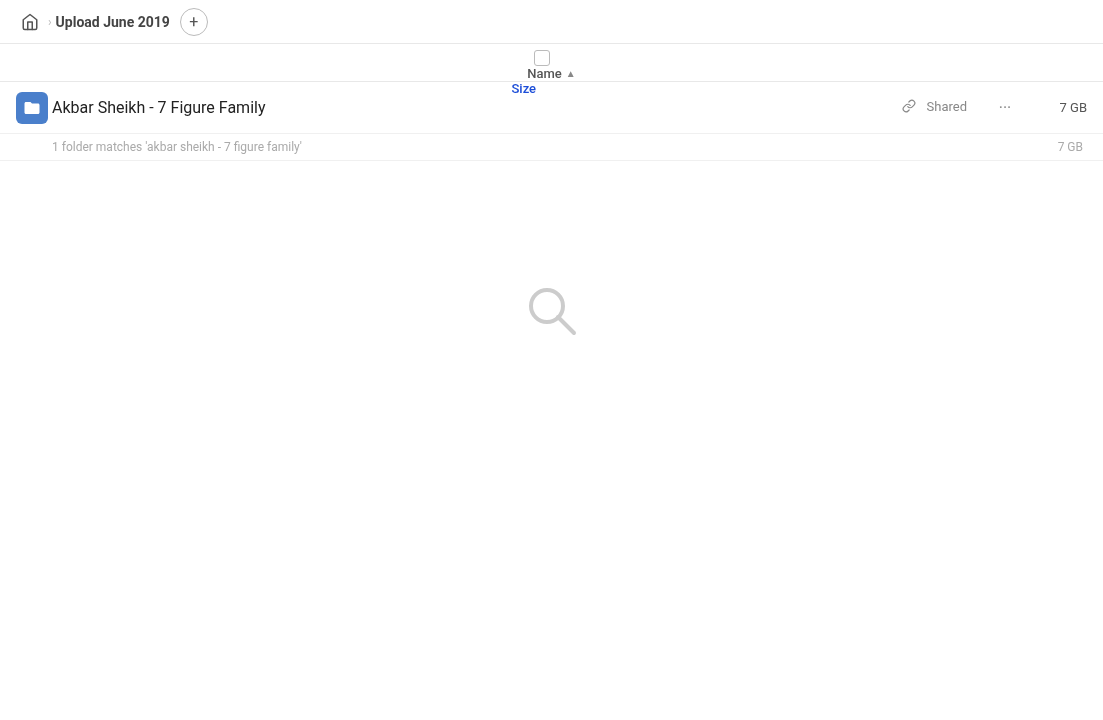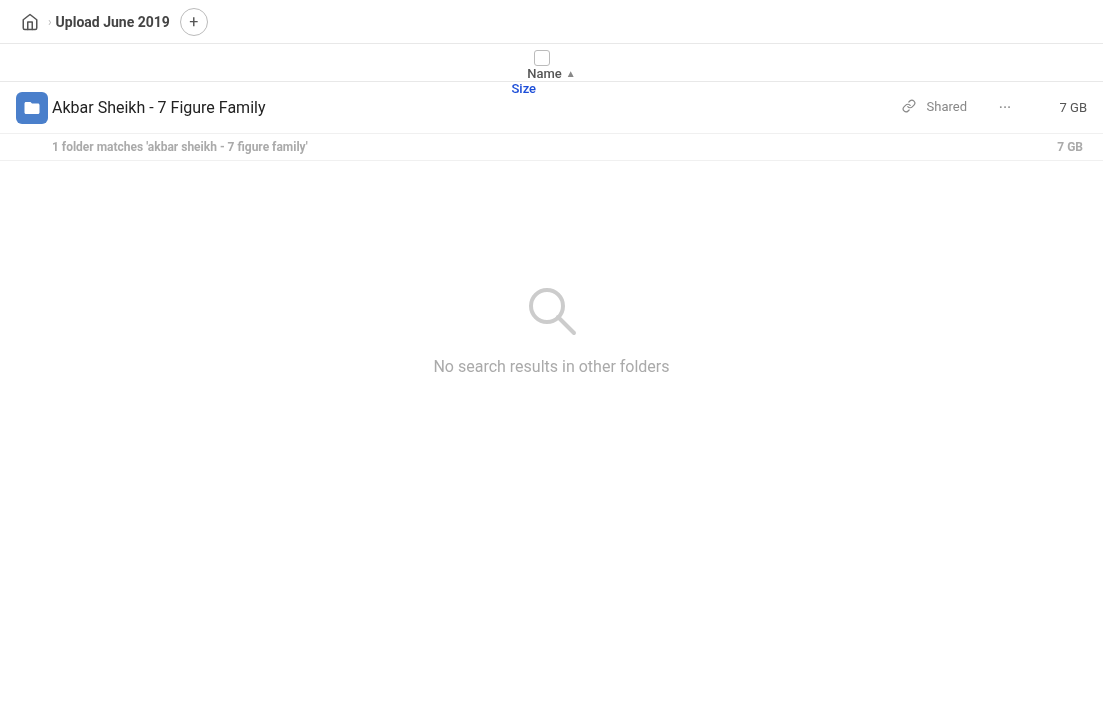--- a/index.html
+++ b/index.html
@@ -185,21 +185,20 @@
 
     
     .match-row {
       padding: 6px 16px 6px 52px;
       font-size: 12px;
       color: #aaa;
       display: flex;
       justify-content: space-between;
       align-items: center;
       border-bottom: 1px solid #f0f0f0;
-      font-weight: bold;
     }
 
     .match-size {
       font-size: 12px;
       color: #aaa;
       margin-right: 4px;
     }
 
     
     .no-results {
@@ -274,14 +273,13 @@
 <div class="match-row">
   <span>1 folder matches 'akbar sheikh - 7 figure family'</span>
   <span class="match-size">7 GB</span>
 </div>
 
 <div class="no-results">
   <svg class="search-svg" viewBox="0 0 60 60" fill="none" xmlns="http://www.w3.org/2000/svg">
     <circle cx="25" cy="25" r="16" stroke="#cccccc" stroke-width="4"></circle>
     <line x1="36" y1="36" x2="52" y2="52" stroke="#cccccc" stroke-width="4" stroke-linecap="round"></line>
   </svg>
-  <span class="no-results-text">No search results in other folders</span>
 </div>
 
 </body></html>

